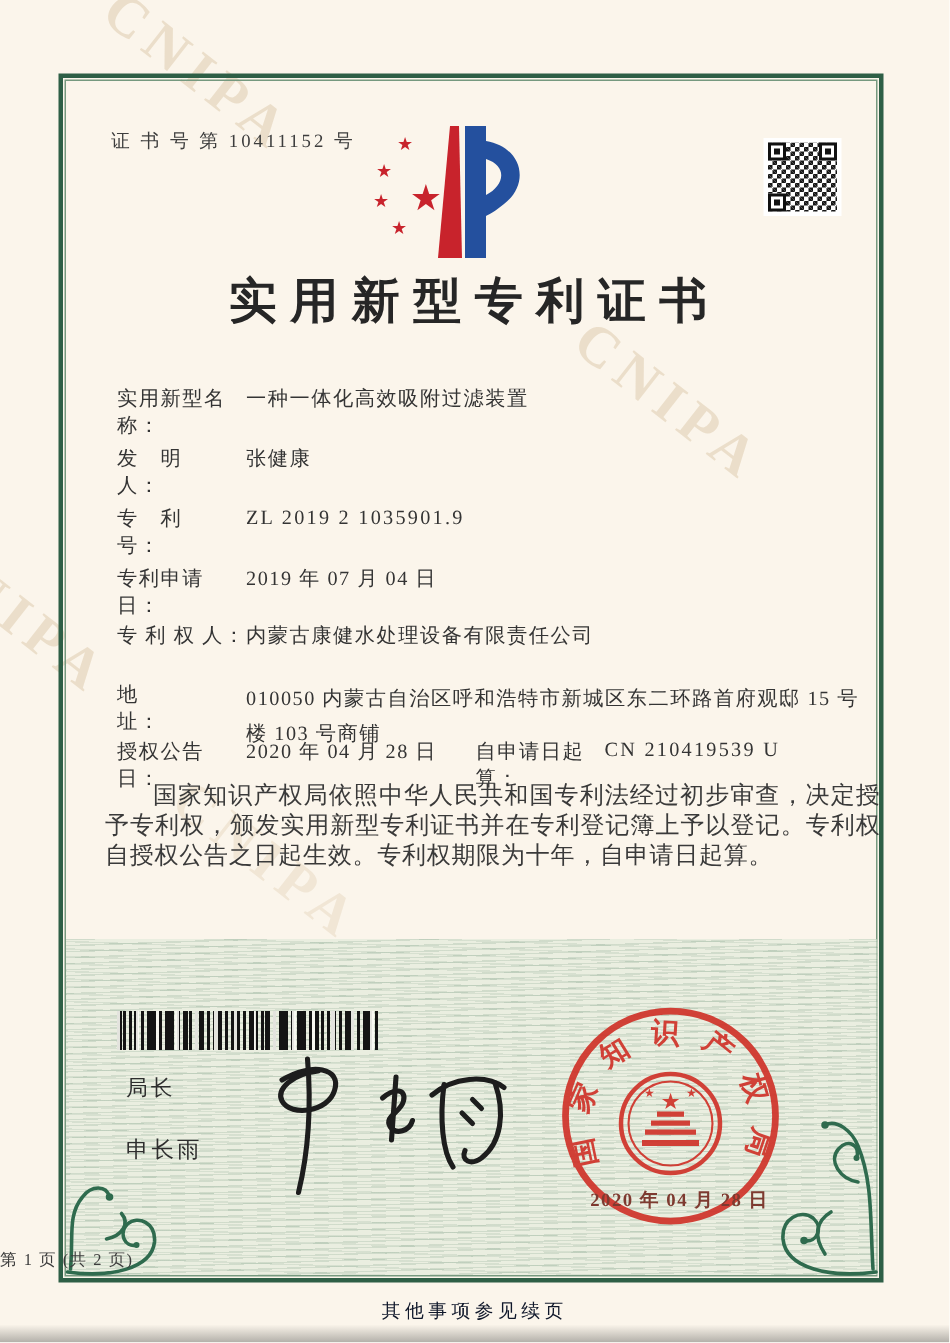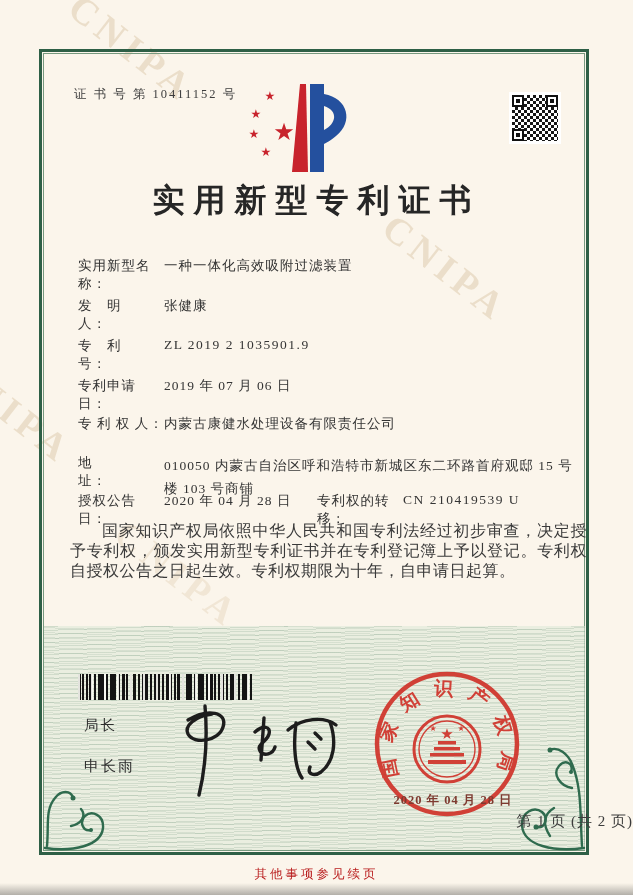--- a/index.html
+++ b/index.html
@@ -76,22 +76,22 @@
   .director-title{ position:absolute; left:84px; top:716px; font-size:14.5px; letter-spacing:2px; color:#2e2e2e;}
   .director-name{ position:absolute; left:84px; top:757px; font-size:15px; letter-spacing:2px; color:#2e2e2e;}
   .signature{ position:absolute; left:160px; top:700px; }
   .seal{ position:absolute; left:372px; top:669px; opacity:0.93; }
   .seal-date{
     position:absolute; left:386px; top:792px; width:134px; text-align:center;
     font-size:12.5px; letter-spacing:1px; color:#7e3a30; font-weight:bold;
   }
   .flourish-left{ position:absolute; left:41px; top:782px; }
   .flourish-right{ position:absolute; left:498px; top:728px; }
-  .page-number{ position:absolute; left:0; right:0; top:812px; text-align:right; font-size:15px; letter-spacing:1px; color:#3c3c3c;}
-  .footer-note{ position:absolute; left:0; right:0; top:866px; text-align:center; font-size:12.5px; letter-spacing:3px; color:#b91c1c;}
+  .page-number{ position:absolute; left:0; right:0; top:832px; text-align:left; font-size:11px; letter-spacing:1px; color:#3c3c3c;}
+  .footer-note{ position:absolute; left:0; right:0; top:866px; text-align:center; font-size:12.5px; letter-spacing:3px; color:#0f172a;}
 </style>
 </head>
 <body>
 
 <div class="page">
 
   <div class="wm wm1">CNIPA</div>
   <div class="wm wm2">CNIPA</div>
   <div class="wm wm3">CNIPA</div>
   <div class="wm wm4">CNIPA</div>
@@ -126,30 +126,30 @@
   <div class="row r1">
     <span class="lbl">实用新型名称：</span><span class="val">一种一体化高效吸附过滤装置</span>
   </div>
   <div class="row r2">
     <span class="lbl">发　明　人：</span><span class="val">张健康</span>
   </div>
   <div class="row r3">
     <span class="lbl">专　利　号：</span><span class="val num">ZL 2019 2 1035901.9</span>
   </div>
   <div class="row r4">
-    <span class="lbl">专利申请日：</span><span class="val">2019 年 07 月 06 日</span>
+    <span class="lbl">专利申请日：</span><span class="val">2019 年 07 月 04 日</span>
   </div>
   <div class="row r5">
     <span class="lbl">专 利 权 人：</span><span class="val">内蒙古康健水处理设备有限责任公司</span>
   </div>
   <div class="row r6">
     <span class="lbl">地　　　址：</span><span class="val addr">010050 内蒙古自治区呼和浩特市新城区东二环路首府观邸 15 号楼 103 号商铺</span>
   </div>
   <div class="row r7">
-    <span class="lbl">授权公告日：</span><span class="val1">2020 年 04 月 28 日</span><span class="lbl">专利权的转移：</span><span class="val num">CN 210419539 U</span>
+    <span class="lbl">授权公告日：</span><span class="val1">2020 年 04 月 28 日</span><span class="lbl">自申请日起算：</span><span class="val num">CN 210419539 U</span>
   </div>
 
   <div class="paras">
     <p>国家知识产权局依照中华人民共和国专利法经过初步审查，决定授予专利权，颁发实用新型专利证书并在专利登记簿上予以登记。专利权自授权公告之日起生效。专利权期限为十年，自申请日起算。</p>
   </div>
 
   <div class="band"></div>
 
   <div class="barcode"></div>
 

